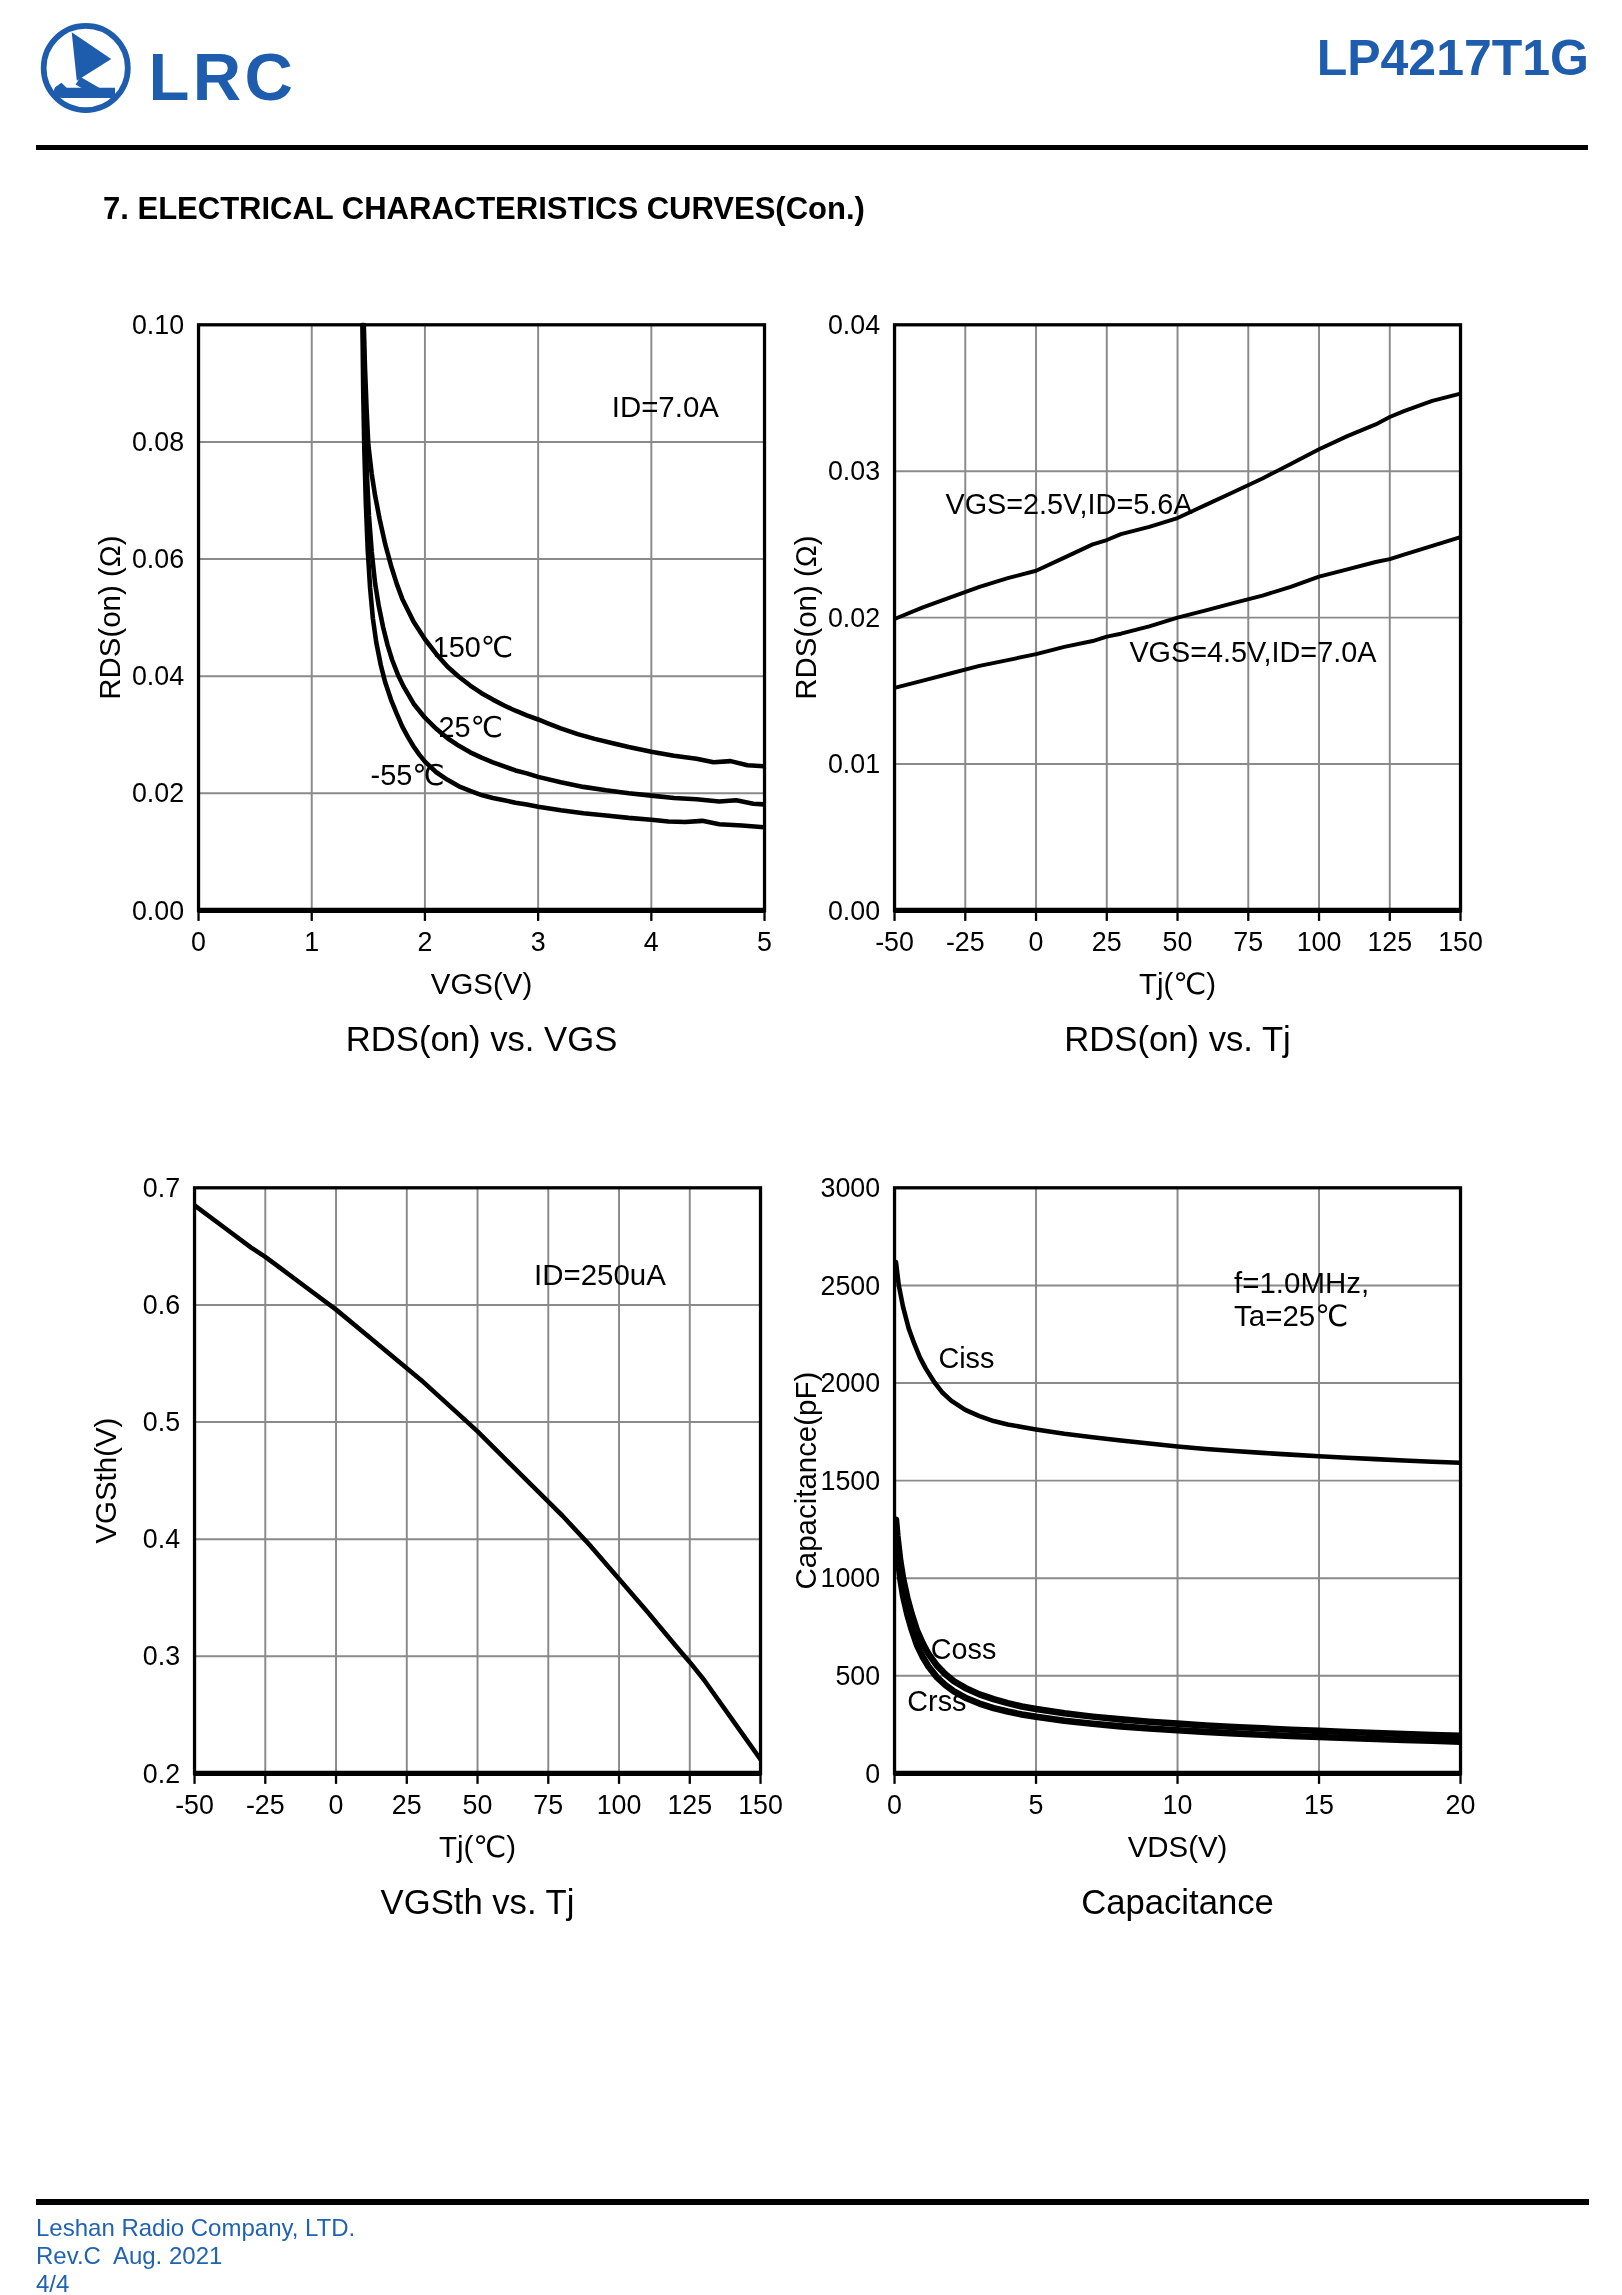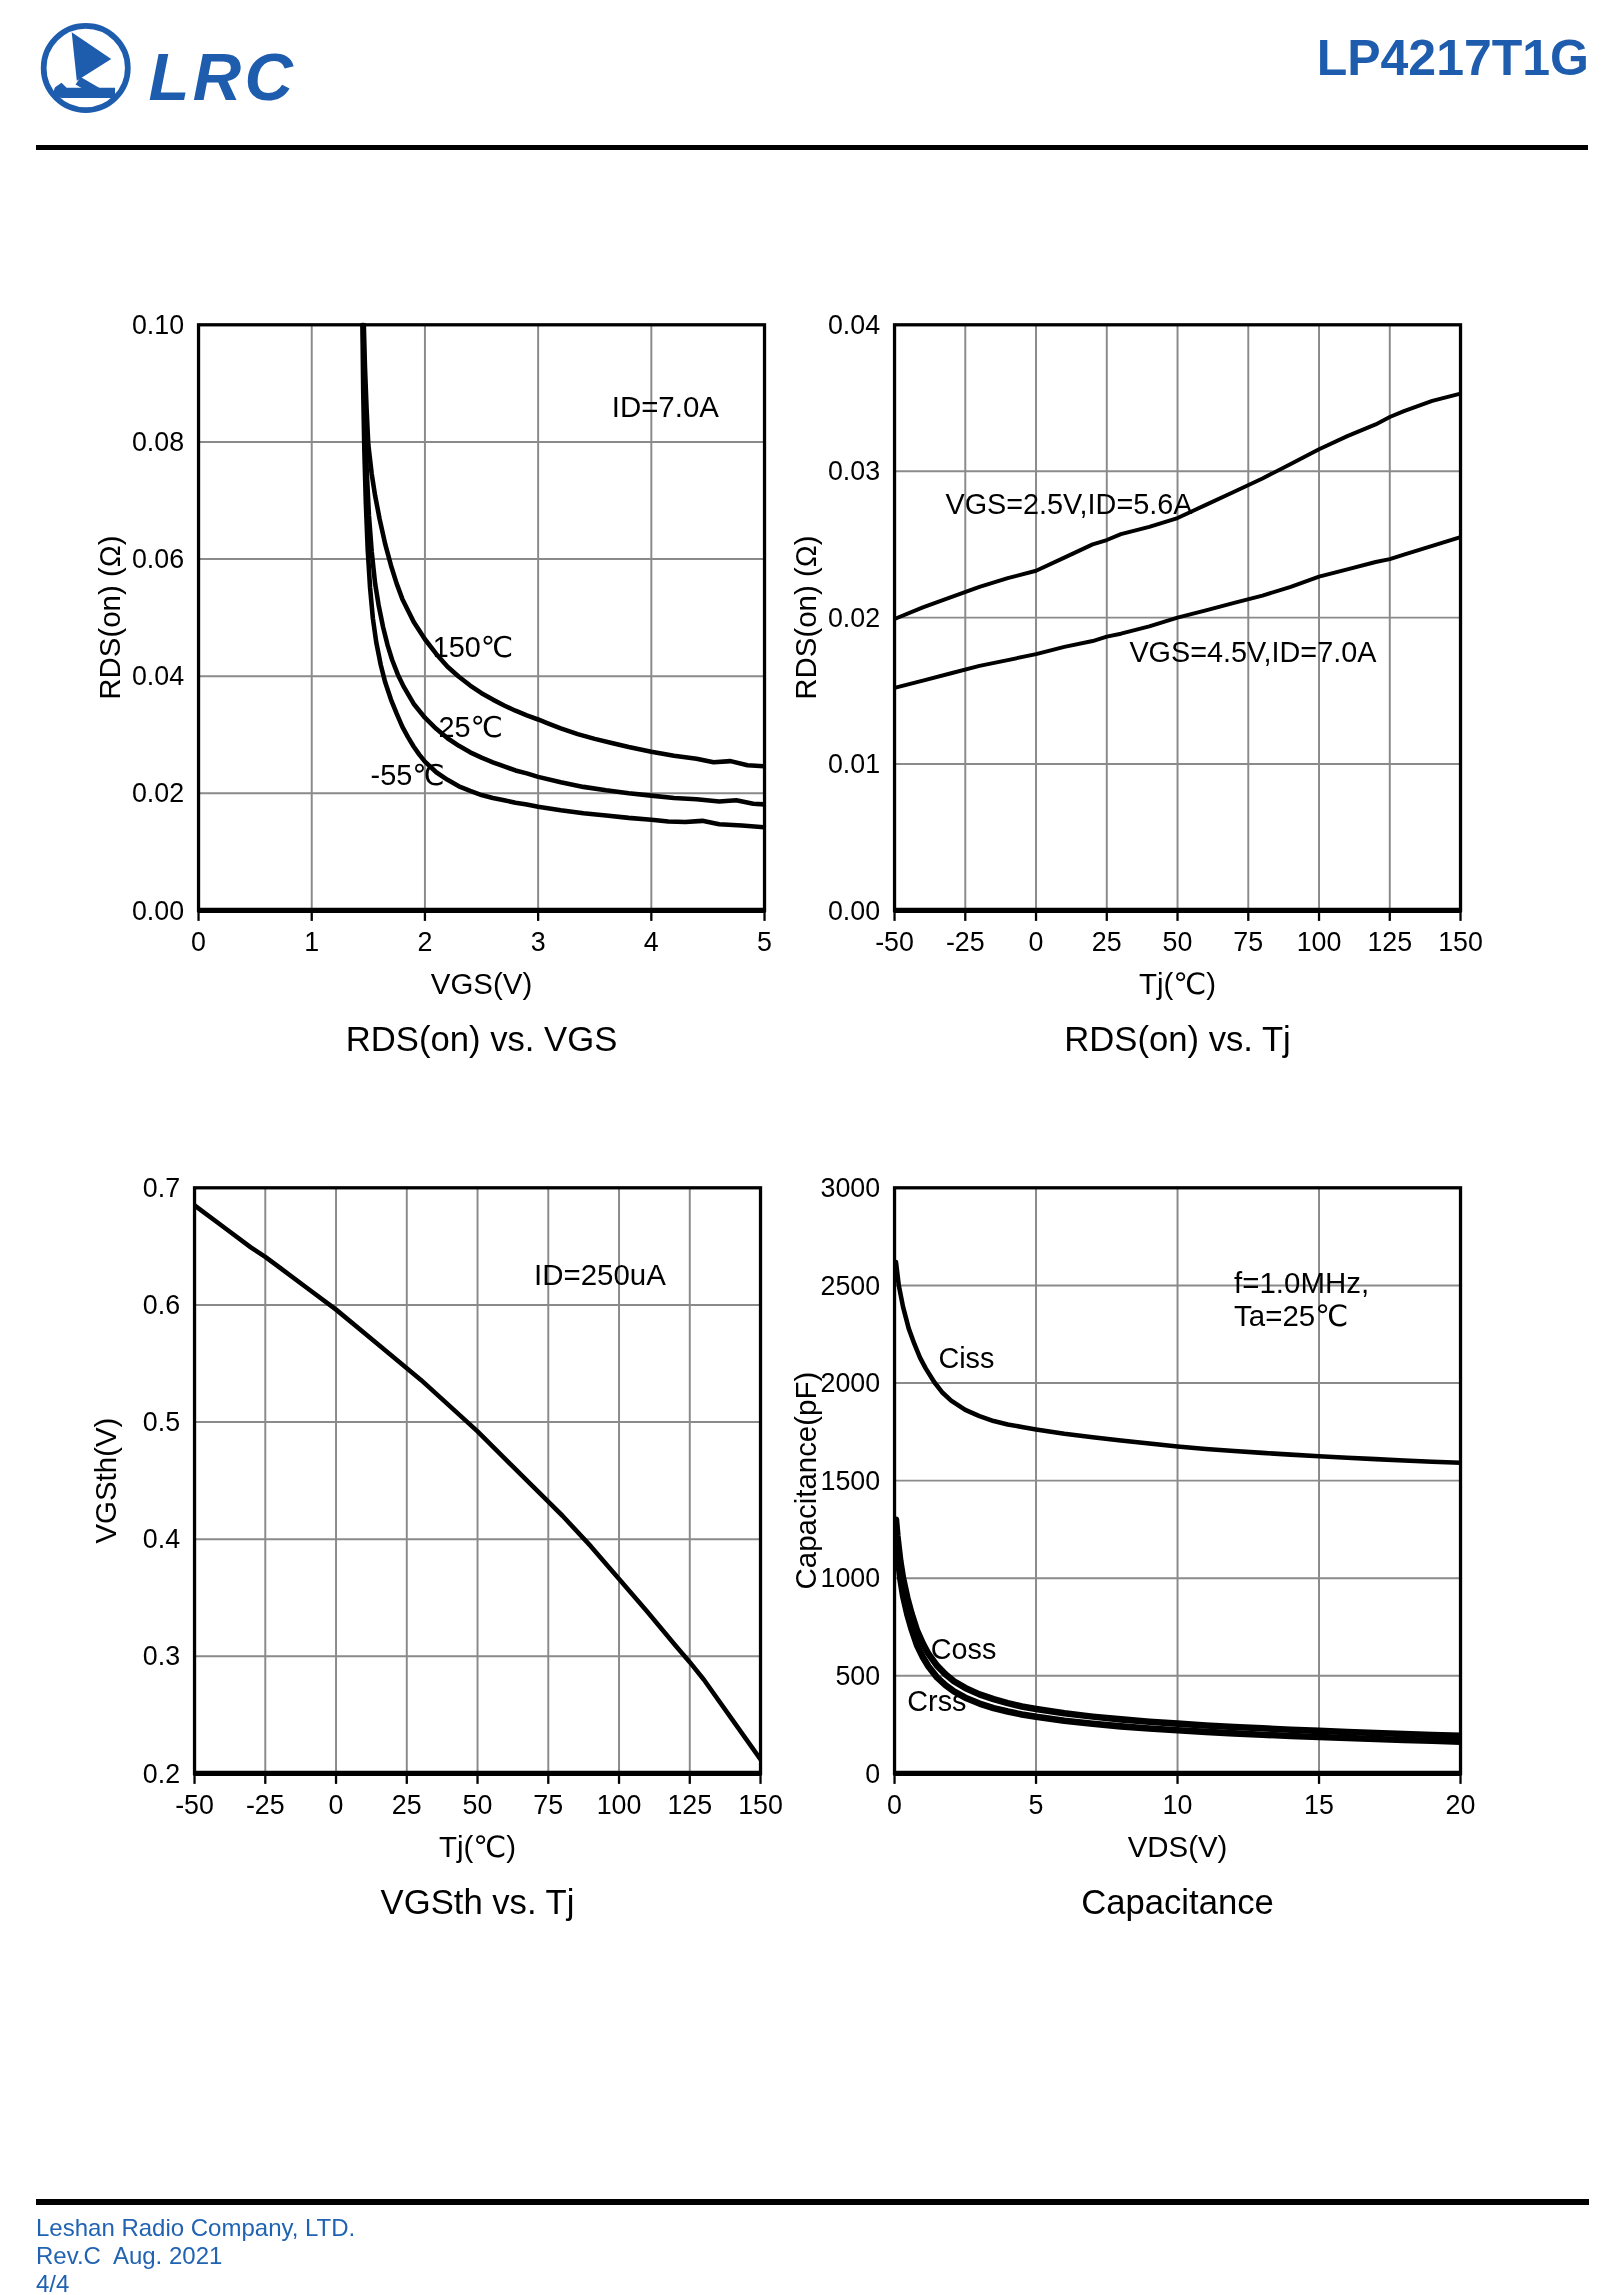--- a/index.html
+++ b/index.html
@@ -3,21 +3,21 @@
 <meta charset="utf-8">
 <style>
   html,body{margin:0;padding:0;background:#ffffff;}
   body{width:1623px;height:2295px;position:relative;overflow:hidden;
        font-family:"Liberation Sans","DejaVu Sans",sans-serif;color:#000;}
   .page{position:absolute;left:0;top:0;width:1623px;height:2295px;background:#fff;}
 
   
   .logo{position:absolute;left:36px;top:17px;display:flex;align-items:flex-end;}
   .logo-emblem{width:102px;height:102px;}
-  .logo-text{font-size:67px;font-weight:bold;font-style:italic;color:#1e5cae;
+  .logo-text{font-size:67px;font-weight:bold;color:#1e5cae;
              letter-spacing:3.3px;margin-left:10.5px;line-height:1;padding-bottom:9.2px;}
   .titles{position:absolute;right:34px;top:27.5px;text-align:right;color:#1e5cae;
           font-weight:bold;font-size:50px;line-height:1.2;white-space:nowrap;}
   .header-rule{position:absolute;left:36px;top:145px;width:1552px;height:4.6px;background:#000;}
   .section-title{position:absolute;left:103px;top:191px;font-size:31px;font-weight:bold;}
 
   
   .chart{position:absolute;width:710px;height:795px;}
   .chart svg{width:100%;height:100%;display:block;}
   #chart-1{left:84px;top:279px;}
@@ -47,20 +47,21 @@
     </svg>
     <span class="logo-text">LRC</span>
   </div>
 
   <div class="titles">
     <div>LP4217T1G</div>
   </div>
 
   <div class="header-rule"></div>
 
+  <div class="section-title">7. ELECTRICAL CHARACTERISTICS CURVES(Con.)</div>
 
   <div class="chart" id="chart-1">
     <svg class="chart-svg" viewBox="0 0 1085 1215">
         <defs>
           <clipPath id="clip-rdson-vs-vgs">
             <rect x="174" y="67" width="867" height="899"></rect>
           </clipPath>
         </defs>
         <line x1="348" y1="70" x2="348" y2="965" stroke="#8a8a8a" stroke-width="3"></line>
         <line x1="521" y1="70" x2="521" y2="965" stroke="#8a8a8a" stroke-width="3"></line>

